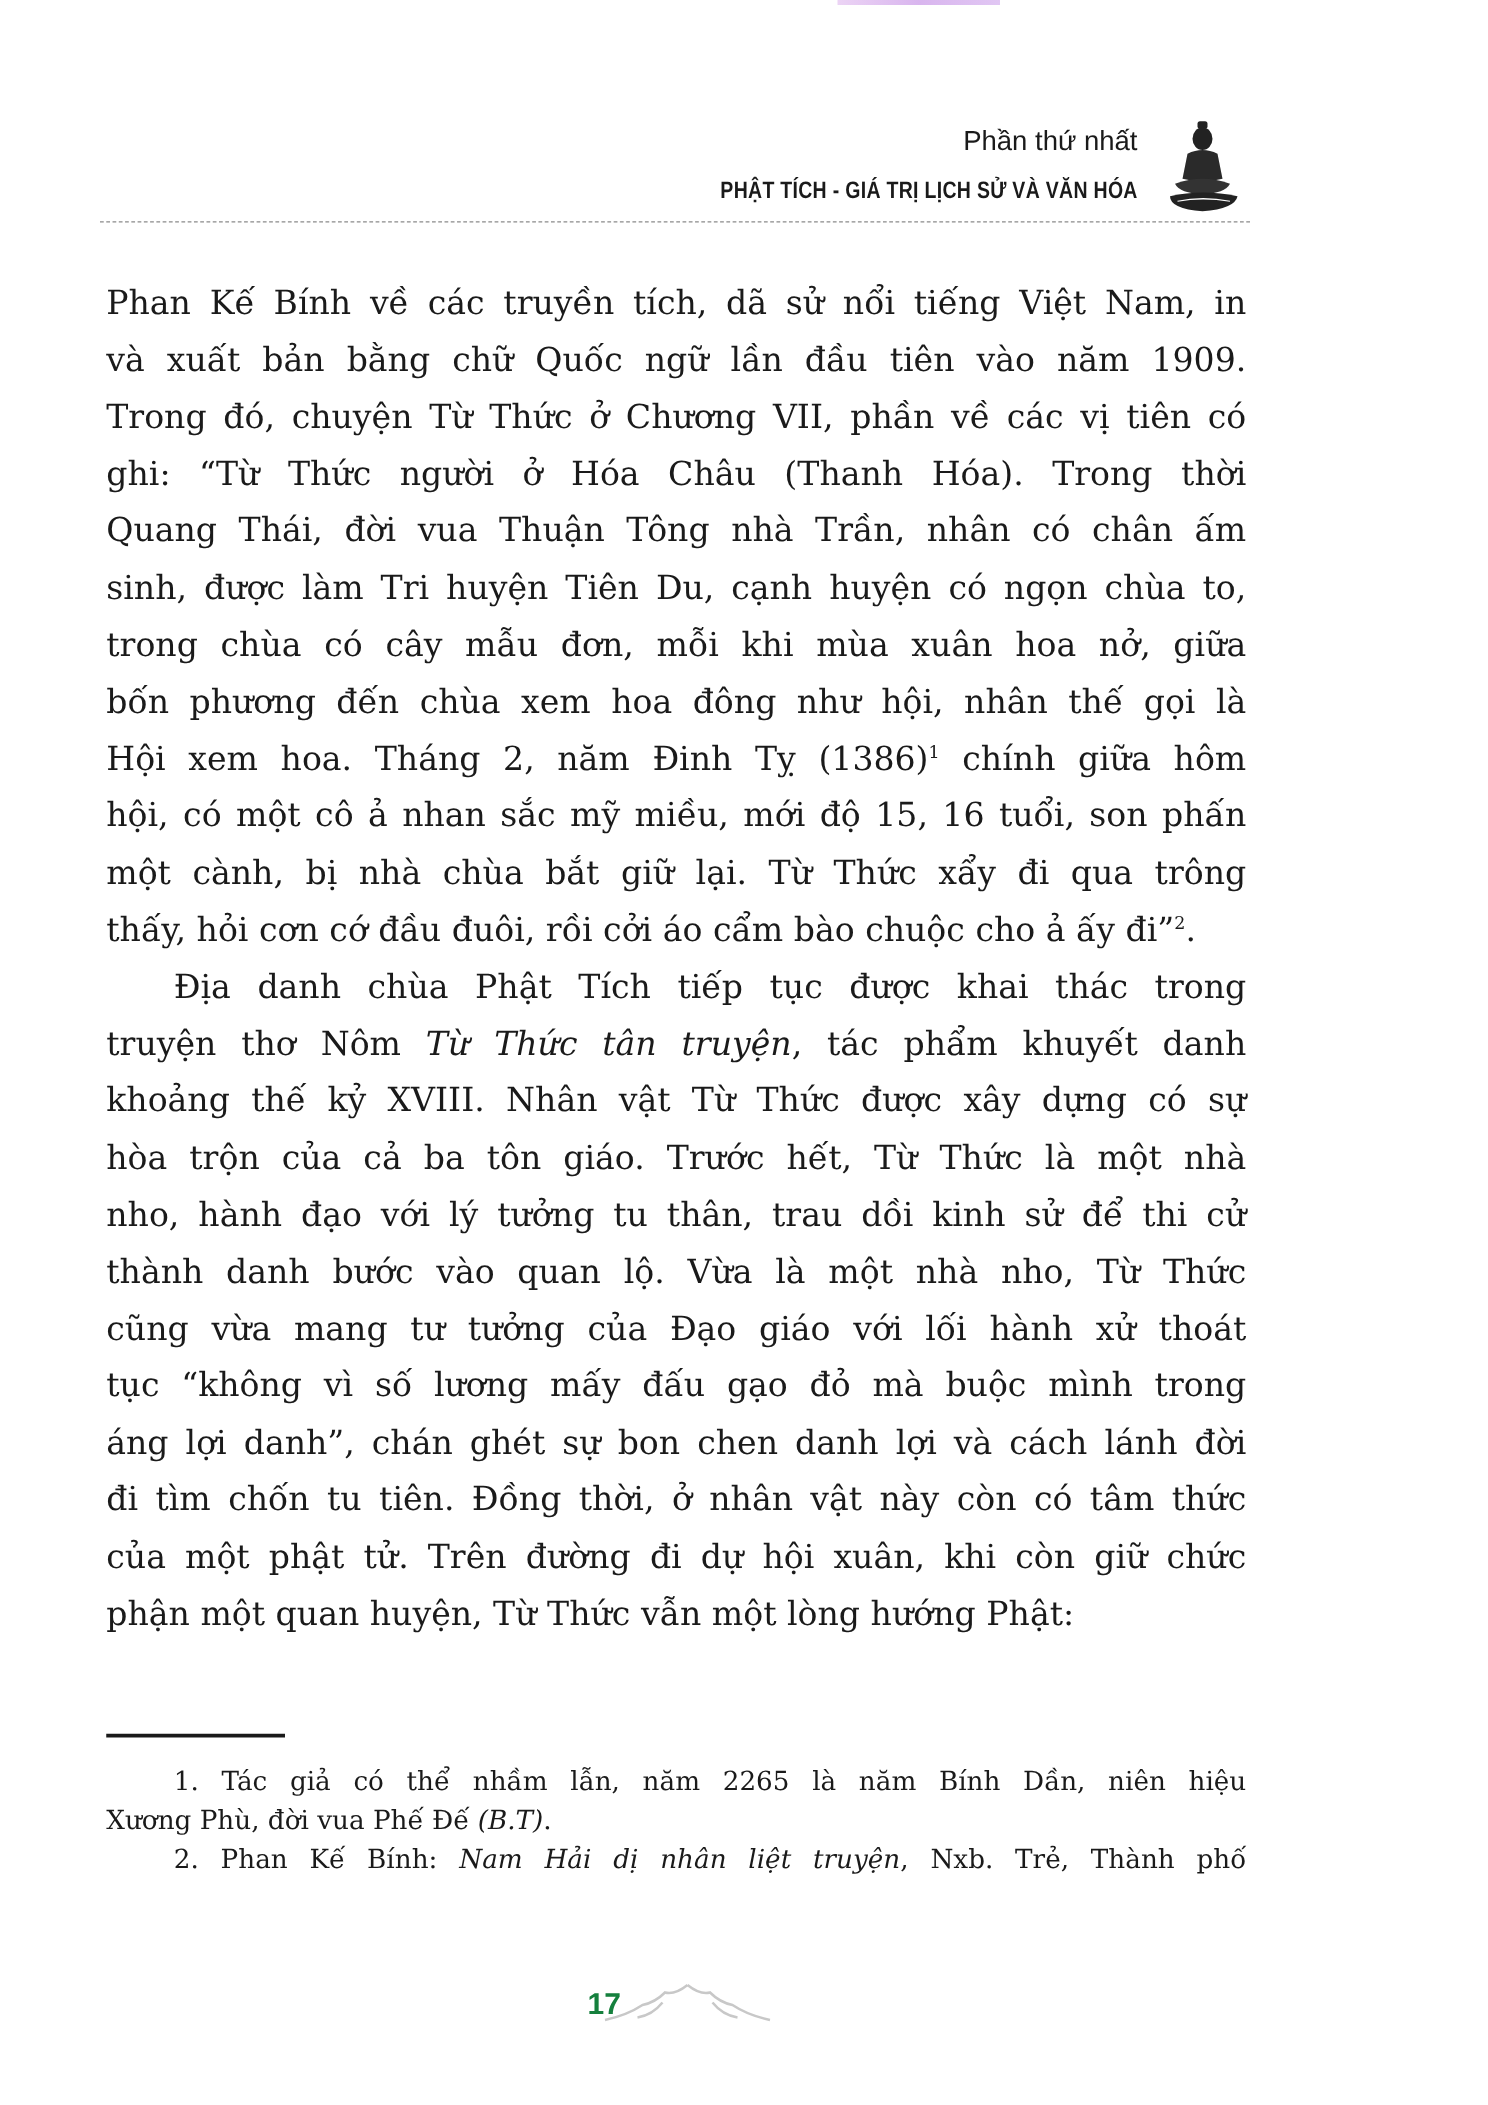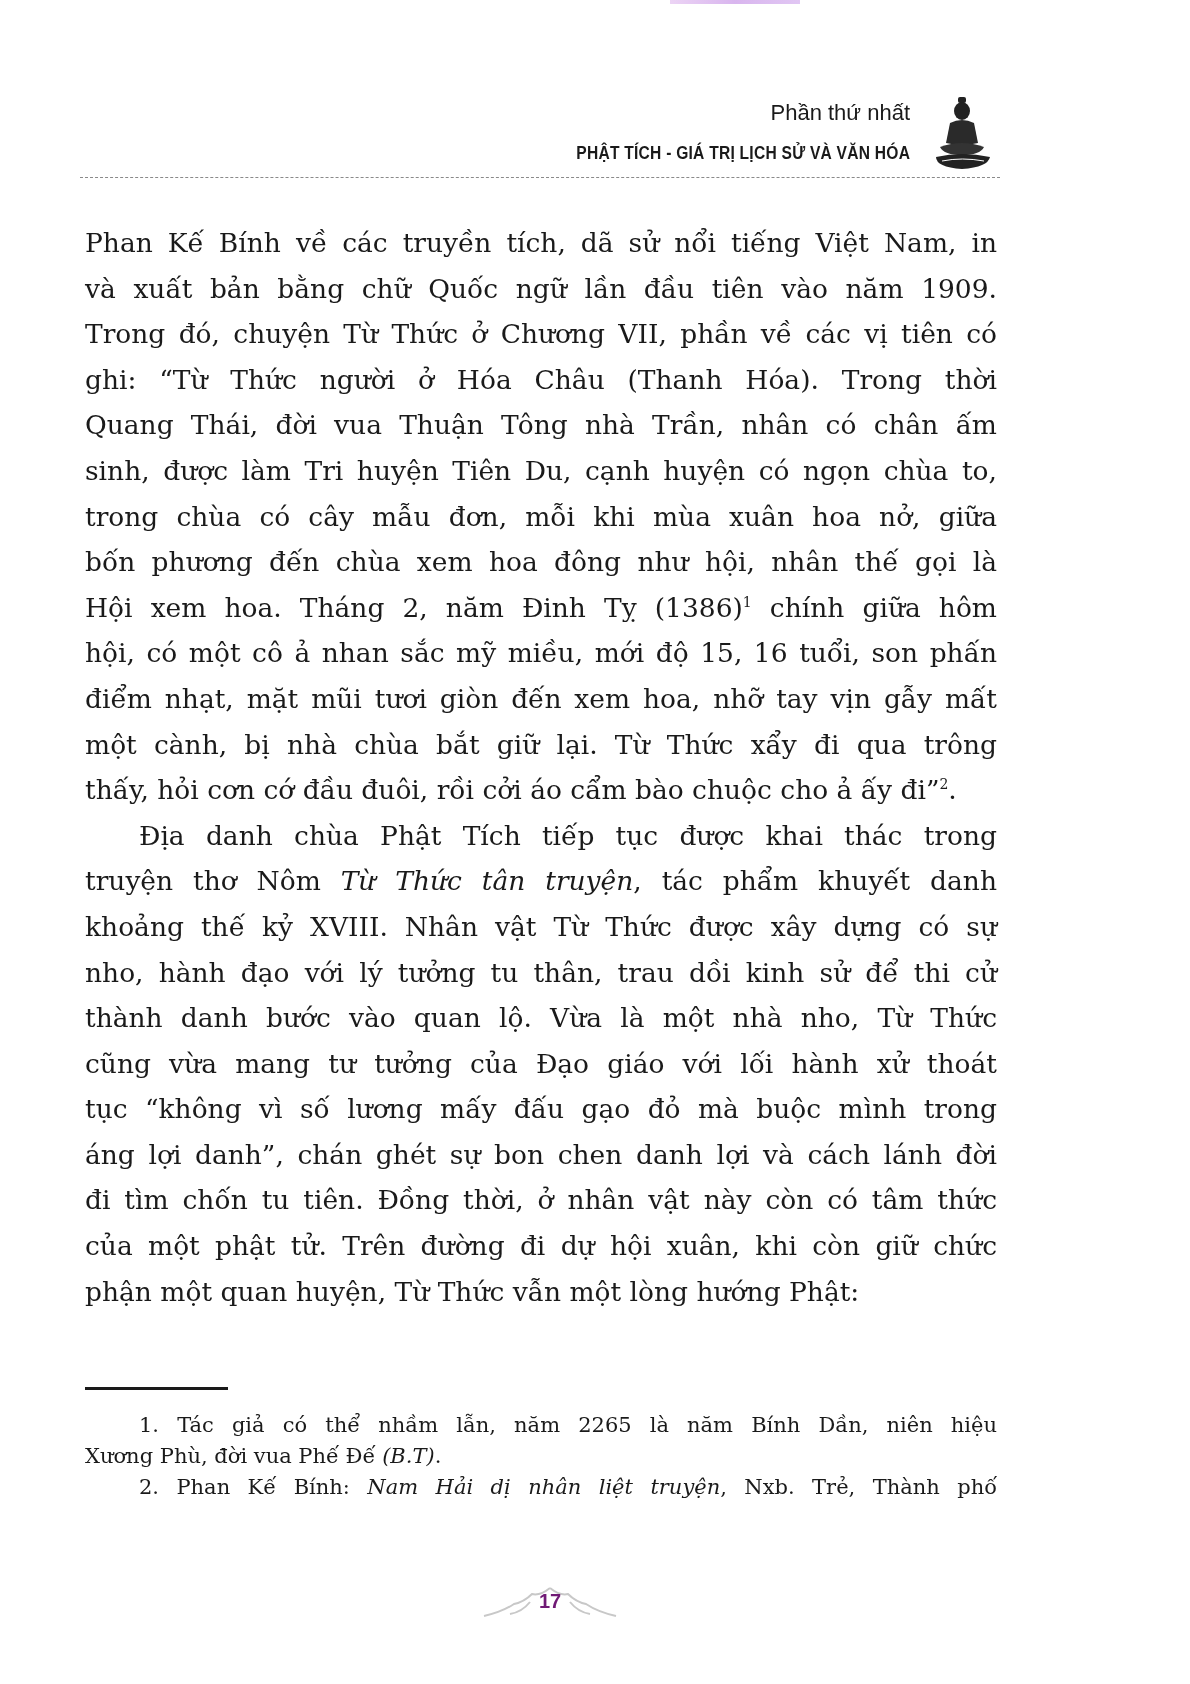--- a/index.html
+++ b/index.html
@@ -13,21 +13,21 @@
   .body-text { position: absolute; left: 85px; top: 220px; width: 912px; font-size: 26.5px; line-height: 45.6px; text-align: justify; }
   .body-text .line { display: block; text-align: justify; text-align-last: justify; white-space: nowrap; }
   .body-text .line.last { text-align-last: left; }
   sup { font-size: 14px; line-height: 0; vertical-align: 10px; }
   .fn-rule { position: absolute; left: 85px; top: 1387px; width: 143px; border-top: 3px solid #1a1a1a; }
   .footnotes { position: absolute; left: 85px; top: 1410px; width: 912px; font-size: 21px; line-height: 31px; }
   .footnotes .line { display: block; white-space: nowrap; text-align: justify; text-align-last: justify; }
   .footnotes .line.last { text-align-last: left; }
   .footnotes .indent { padding-left: 54px; }
   .page-number-wrap { position: absolute; left: 470px; top: 1582px; width: 160px; height: 50px; }
-  .page-number { position: absolute; left: 0; right: 0; top: 8px; text-align: center; font-family: "Liberation Sans", sans-serif; font-weight: bold; font-size: 20px; color: #701a75; }
+  .page-number { position: absolute; left: 0; right: 0; top: 8px; font-family: "Liberation Sans", sans-serif; font-weight: bold; font-size: 24px; color: #15803d; }
 </style>
 </head>
 <body>
 
 <div class="top-mark"></div>
 
 <div class="header">
   <div class="header-part">Phần thứ nhất</div>
   <div class="header-title">PHẬT TÍCH - GIÁ TRỊ LỊCH SỬ VÀ VĂN HÓA</div>
   <svg class="buddha" viewBox="0 0 70 80">
@@ -45,26 +45,26 @@
   <span class="line">Phan Kế Bính về các truyền tích, dã sử nổi tiếng Việt Nam, in</span>
   <span class="line">và xuất bản bằng chữ Quốc ngữ lần đầu tiên vào năm 1909.</span>
   <span class="line">Trong đó, chuyện Từ Thức ở Chương VII, phần về các vị tiên có</span>
   <span class="line">ghi: “Từ Thức người ở Hóa Châu (Thanh Hóa). Trong thời</span>
   <span class="line">Quang Thái, đời vua Thuận Tông nhà Trần, nhân có chân ấm</span>
   <span class="line">sinh, được làm Tri huyện Tiên Du, cạnh huyện có ngọn chùa to,</span>
   <span class="line">trong chùa có cây mẫu đơn, mỗi khi mùa xuân hoa nở, giữa</span>
   <span class="line">bốn phương đến chùa xem hoa đông như hội, nhân thế gọi là</span>
   <span class="line"><span>Hội xem hoa. Tháng 2, năm Đinh Tỵ (1386)</span><sup>1</sup><span> chính giữa hôm</span></span>
   <span class="line">hội, có một cô ả nhan sắc mỹ miều, mới độ 15, 16 tuổi, son phấn</span>
-  <span class="line">điểm nhạt, mặt mũi tươi giòn đến xem hoa, nhỡ tay vịn gẫy mất</span>
   <span class="line">một cành, bị nhà chùa bắt giữ lại. Từ Thức xẩy đi qua trông</span>
   <span class="line last"><span>thấy, hỏi cơn cớ đầu đuôi, rồi cởi áo cẩm bào chuộc cho ả ấy đi”</span><sup>2</sup><span>.</span></span>
   <span class="line" style="padding-left:54px">Địa danh chùa Phật Tích tiếp tục được khai thác trong</span>
   <span class="line"><span>truyện thơ Nôm </span><i>Từ Thức tân truyện</i><span>, tác phẩm khuyết danh</span></span>
   <span class="line">khoảng thế kỷ XVIII. Nhân vật Từ Thức được xây dựng có sự</span>
+  <span class="line">hòa trộn của cả ba tôn giáo. Trước hết, Từ Thức là một nhà</span>
   <span class="line">nho, hành đạo với lý tưởng tu thân, trau dồi kinh sử để thi cử</span>
   <span class="line">thành danh bước vào quan lộ. Vừa là một nhà nho, Từ Thức</span>
   <span class="line">cũng vừa mang tư tưởng của Đạo giáo với lối hành xử thoát</span>
   <span class="line">tục “không vì số lương mấy đấu gạo đỏ mà buộc mình trong</span>
   <span class="line">áng lợi danh”, chán ghét sự bon chen danh lợi và cách lánh đời</span>
   <span class="line">đi tìm chốn tu tiên. Đồng thời, ở nhân vật này còn có tâm thức</span>
   <span class="line">của một phật tử. Trên đường đi dự hội xuân, khi còn giữ chức</span>
   <span class="line last">phận một quan huyện, Từ Thức vẫn một lòng hướng Phật:</span>
 </div>
 

